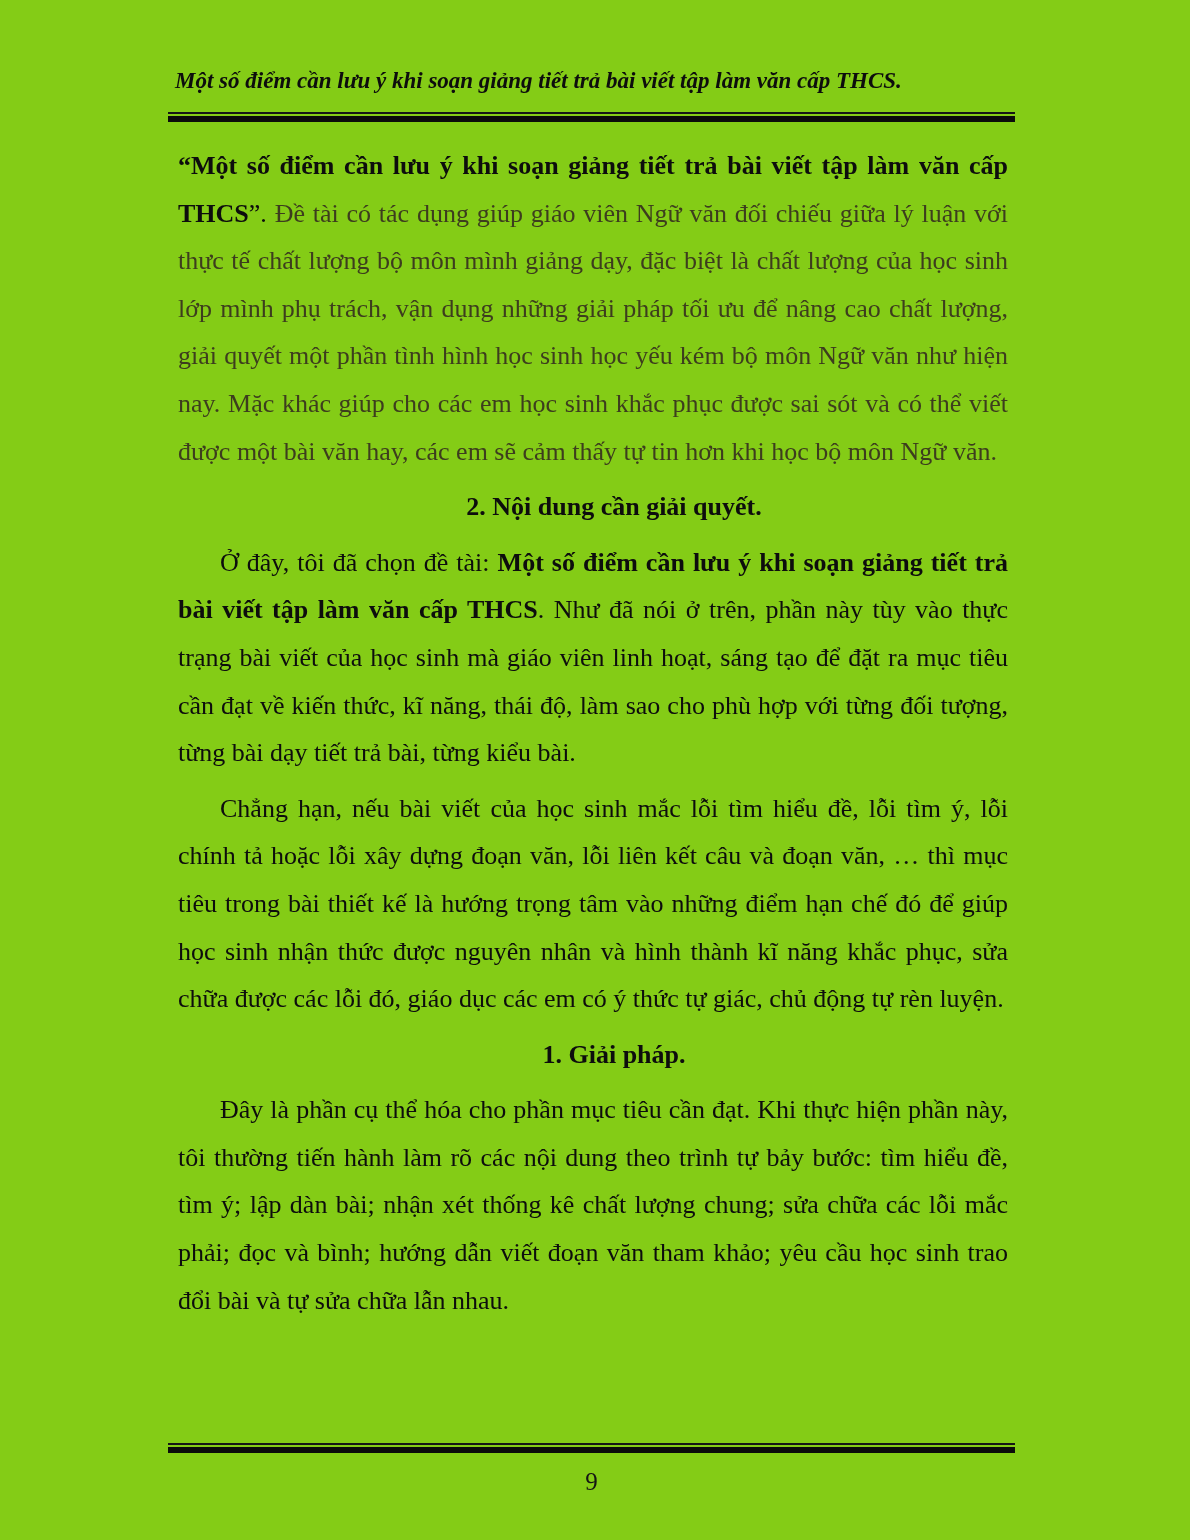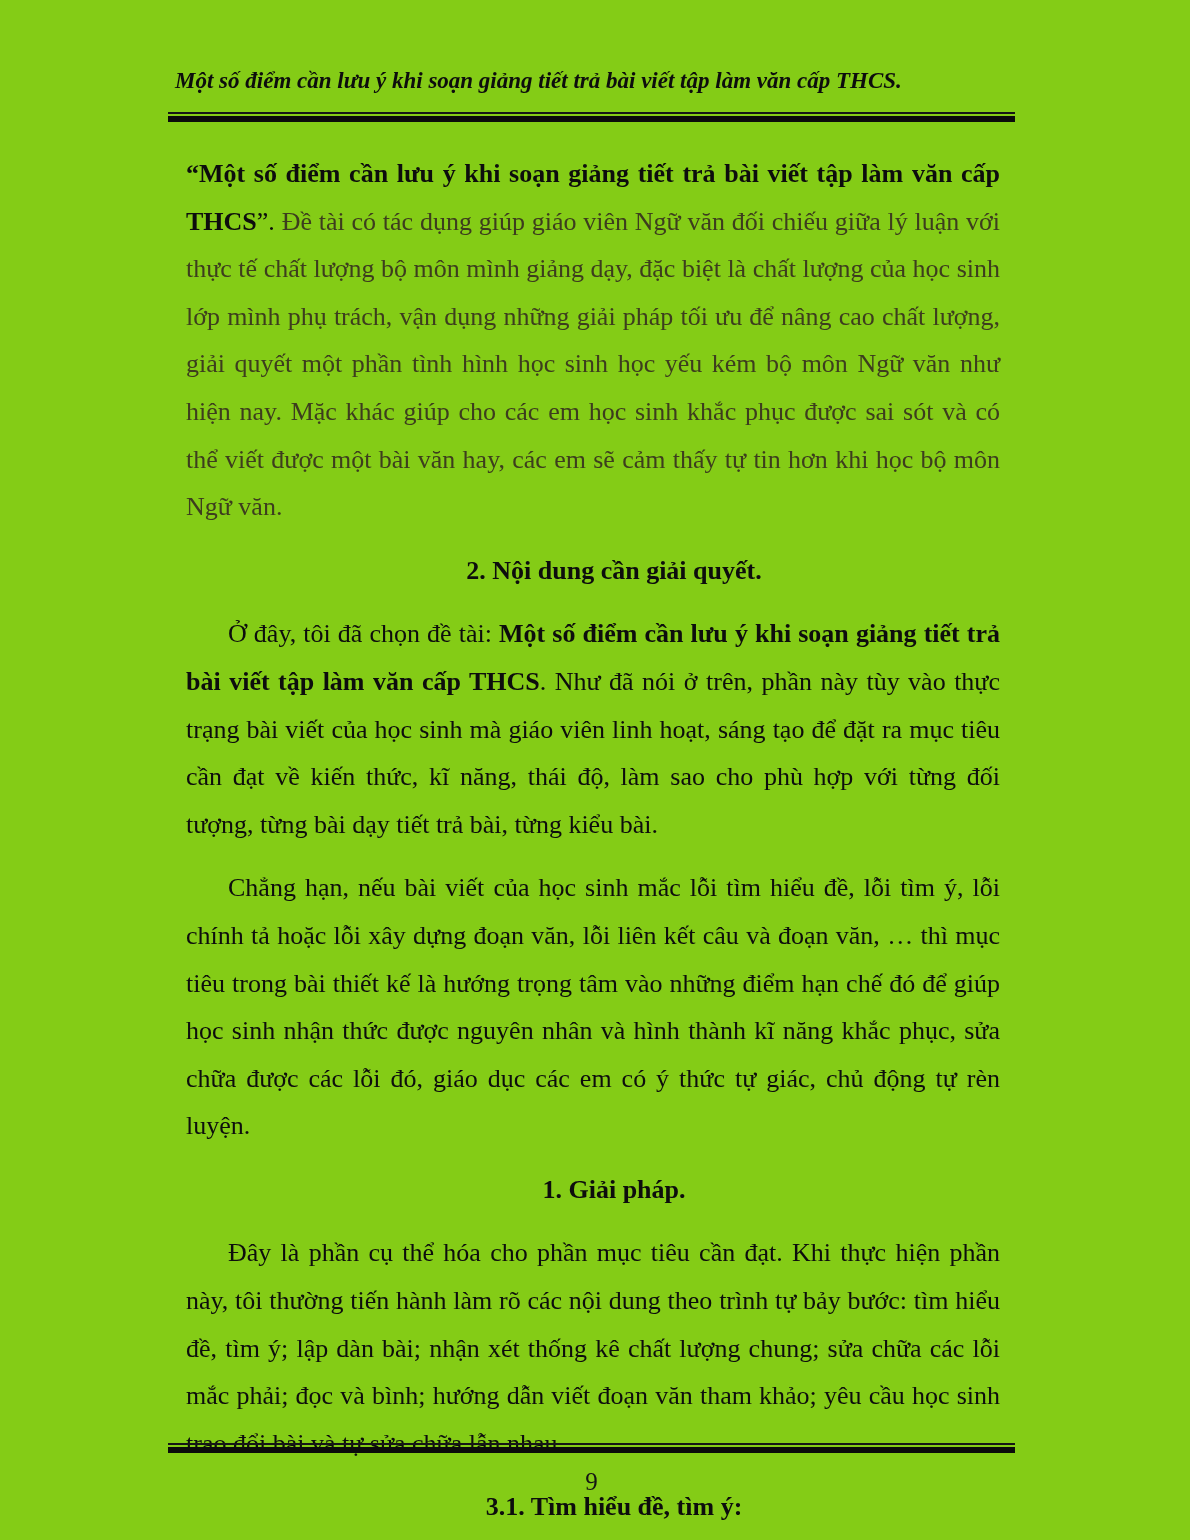--- a/index.html
+++ b/index.html
@@ -35,21 +35,21 @@
   .footer-rule { top: 1443px; }
   .body-text {
     position: absolute;
     left: 170px; top: 134px;
     width: 846px;
     font-size: 26px;
     line-height: 47.6px;
     text-align: justify;
     color: #101010;
   }
-  p.para { margin: 16px; padding: 0; }
+  p.para { margin: 8px; padding: 0; }
   p.indent { text-indent: 42px; }
   p.heading { font-weight: bold; text-align: center; }
   .page-number {
     position: absolute;
     left: 168px; top: 1468px;
     width: 847px;
     text-align: center;
     font-size: 25px;
     color: #141414;
   }
@@ -66,21 +66,20 @@
     <div class="thick"></div>
   </div>
 
   <main class="body-text" id="doc-body">
       <p class="para"><span style="font-weight: bold; color: rgb(13, 13, 13);">“Một số điểm cần lưu ý khi soạn giảng tiết trả bài viết tập làm văn cấp THCS</span><span style="color: rgb(13, 13, 13);">”. </span><span style="color: rgb(61, 61, 30);">Đề tài có tác dụng giúp giáo viên Ngữ văn đối chiếu giữa lý luận với thực tế chất lượng bộ môn mình giảng dạy, đặc biệt là chất lượng của học sinh lớp mình phụ trách, vận dụng những giải pháp tối ưu để nâng cao chất lượng, giải quyết một phần tình hình học sinh học yếu kém bộ môn Ngữ văn như hiện nay. Mặc khác giúp cho các em học sinh khắc phục được sai sót và có thể viết được một bài văn hay, các em sẽ cảm thấy tự tin hơn khi học bộ môn Ngữ văn.</span></p>
       <p class="para indent heading"><span style="font-weight: bold; color: rgb(13, 13, 13);">2. Nội dung cần giải quyết.</span></p>
       <p class="para indent"><span style="color: rgb(13, 13, 13);">Ở đây, tôi đã chọn đề tài: </span><span style="font-weight: bold; color: rgb(13, 13, 13);">Một số điểm cần lưu ý khi soạn giảng tiết trả bài viết tập làm văn cấp THCS</span><span style="color: rgb(13, 13, 13);">. Như đã nói ở trên, phần này tùy vào thực trạng bài viết của học sinh mà giáo viên linh hoạt, sáng tạo để đặt ra mục tiêu cần đạt về kiến thức, kĩ năng, thái độ, làm sao cho phù hợp với từng đối tượng, từng bài dạy tiết trả bài, từng kiểu bài.</span></p>
       <p class="para indent"><span style="color: rgb(13, 13, 13);">Chẳng hạn, nếu bài viết của học sinh mắc lỗi tìm hiểu đề, lỗi tìm ý, lỗi chính tả hoặc lỗi xây dựng đoạn văn, lỗi liên kết câu và đoạn văn, … thì mục tiêu trong bài thiết kế là hướng trọng tâm vào những điểm hạn chế đó để giúp học sinh nhận thức được nguyên nhân và hình thành kĩ năng khắc phục, sửa chữa được các lỗi đó, giáo dục các em có ý thức tự giác, chủ động tự rèn luyện.</span></p>
       <p class="para indent heading"><span style="font-weight: bold; color: rgb(13, 13, 13);">1. Giải pháp.</span></p>
       <p class="para indent"><span style="color: rgb(13, 13, 13);">Đây là phần cụ thể hóa cho phần mục tiêu cần đạt. Khi thực hiện phần này, tôi thường tiến hành làm rõ các nội dung theo trình tự bảy bước: tìm hiểu đề, tìm ý; lập dàn bài; nhận xét thống kê chất lượng chung; sửa chữa các lỗi mắc phải; đọc và bình; hướng dẫn viết đoạn văn tham khảo; yêu cầu học sinh trao đổi bài và tự sửa chữa lẫn nhau.</span></p>
-      <p class="para indent heading"><span style="font-weight: bold; color: rgb(13, 13, 13);">3.1. Tìm hiểu đề, tìm ý:</span></p>
     </main>
 
   <div class="rule footer-rule">
     <div class="thin"></div>
     <div class="thick"></div>
   </div>
 
   <div class="page-number">9</div>
 
 </div>

